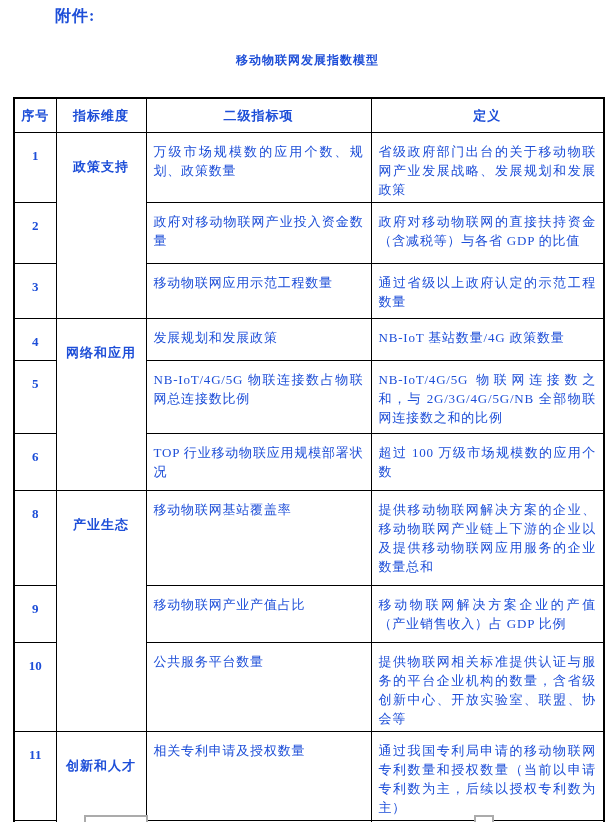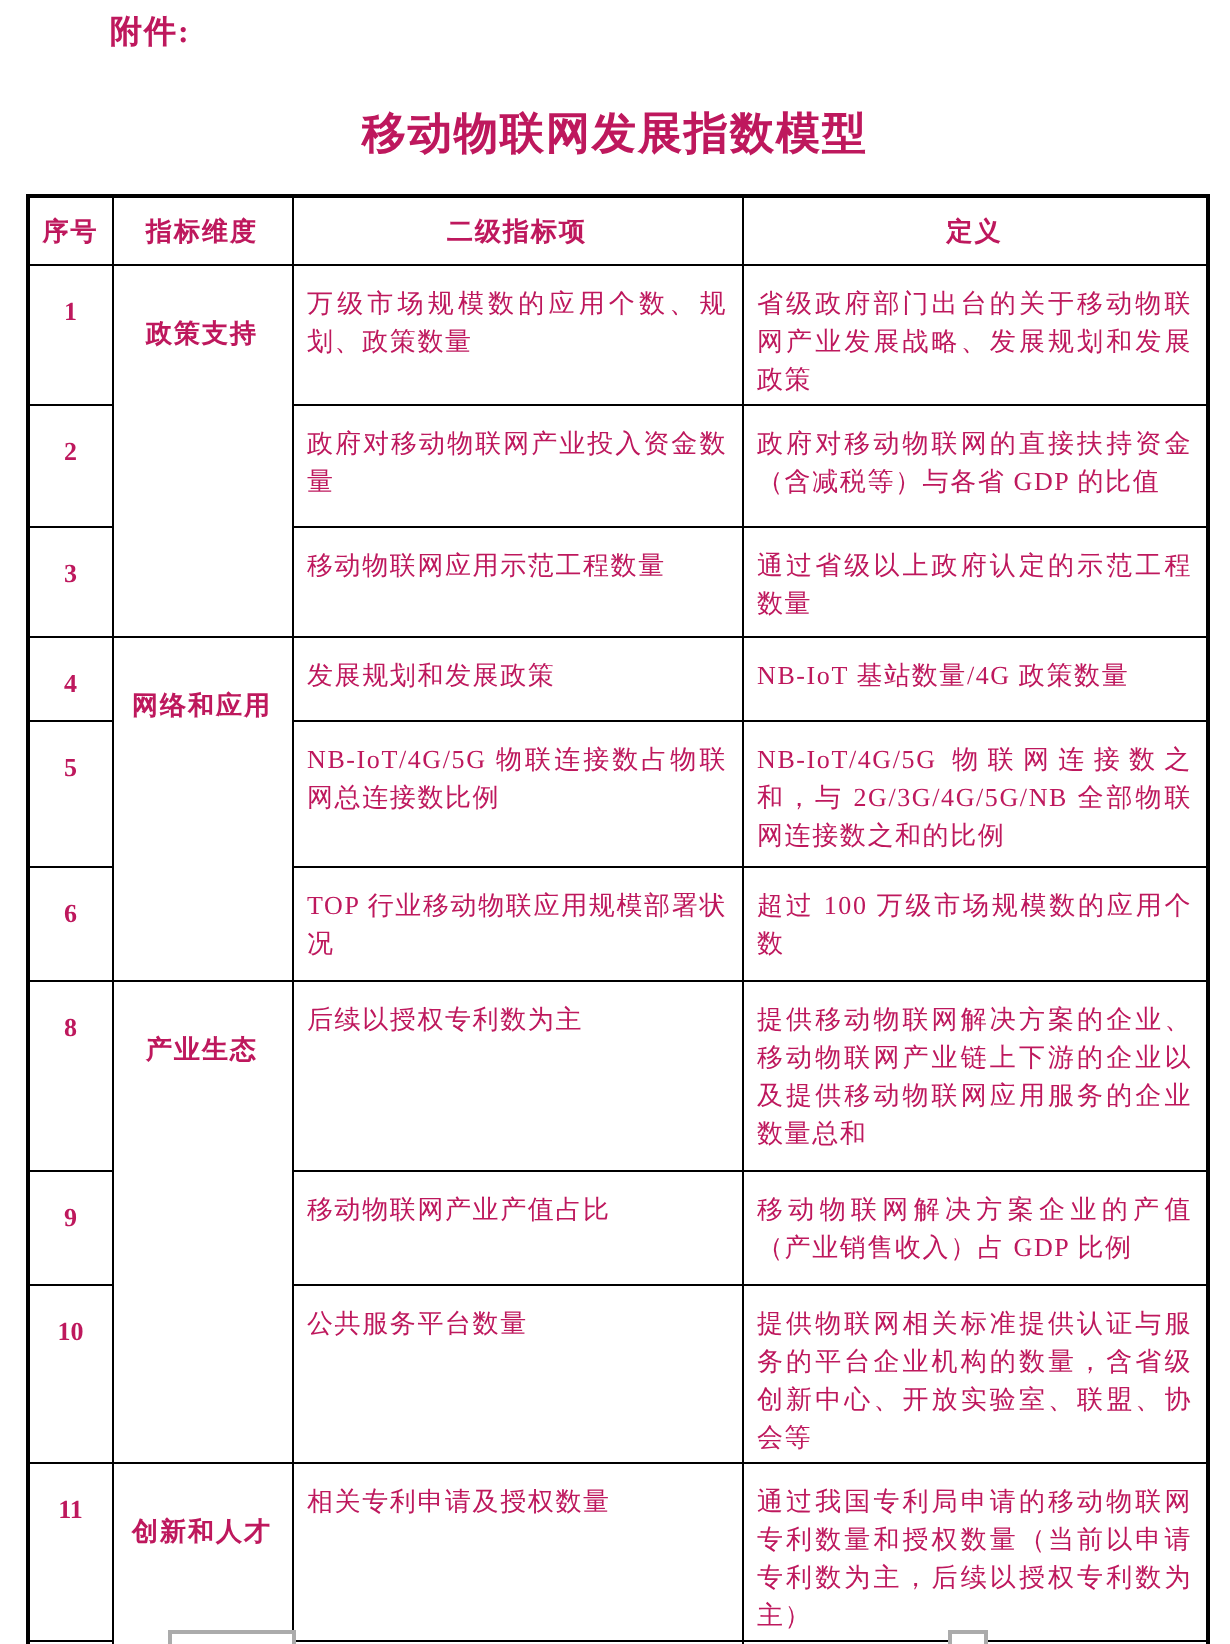--- a/index.html
+++ b/index.html
@@ -7,37 +7,37 @@
     padding: 0;
     background: #ffffff;
   }
   .page {
     position: relative;
     width: 615px;
     height: 822px;
     background: #ffffff;
     overflow: hidden;
     font-family: "Liberation Serif", "DejaVu Serif", serif;
-    color: #be185d;
+    color: #1d4ed8;
   }
   .attachment {
     position: absolute;
     left: 55px;
     top: 6px;
     font-size: 16px;
     font-weight: 600;
     letter-spacing: 1px;
   }
   .doc-title {
     position: absolute;
     left: 0;
     top: 52px;
     width: 615px;
     text-align: center;
-    font-size: 22px;
+    font-size: 12px;
     font-weight: 700;
     letter-spacing: 1px;
   }
   table.indicator-table {
     position: absolute;
     left: 13px;
     top: 97px;
     width: 590px;
     border-collapse: collapse;
     table-layout: fixed;
@@ -165,21 +165,21 @@
         <td class="def-cell">NB-IoT/4G/5G 物联网连接数之和，与 2G/3G/4G/5G/NB 全部物联网连接数之和的比例</td>
       </tr>
       <tr class="r5">
         <td class="no-cell">6</td>
         <td class="ind-cell">TOP 行业移动物联应用规模部署状况</td>
         <td class="def-cell">超过 100 万级市场规模数的应用个数</td>
       </tr>
       <tr class="r6">
         <td class="no-cell">8</td>
         <td class="dim-cell" rowspan="3">产业生态</td>
-        <td class="ind-cell">后续以授权专利数为主</td>
+        <td class="ind-cell">移动物联网基站覆盖率</td>
         <td class="def-cell">提供移动物联网解决方案的企业、移动物联网产业链上下游的企业以及提供移动物联网应用服务的企业数量总和</td>
       </tr>
       <tr class="r7">
         <td class="no-cell">9</td>
         <td class="ind-cell">移动物联网产业产值占比</td>
         <td class="def-cell">移动物联网解决方案企业的产值（产业销售收入）占 GDP 比例</td>
       </tr>
       <tr class="r8">
         <td class="no-cell">10</td>
         <td class="ind-cell">公共服务平台数量</td>

